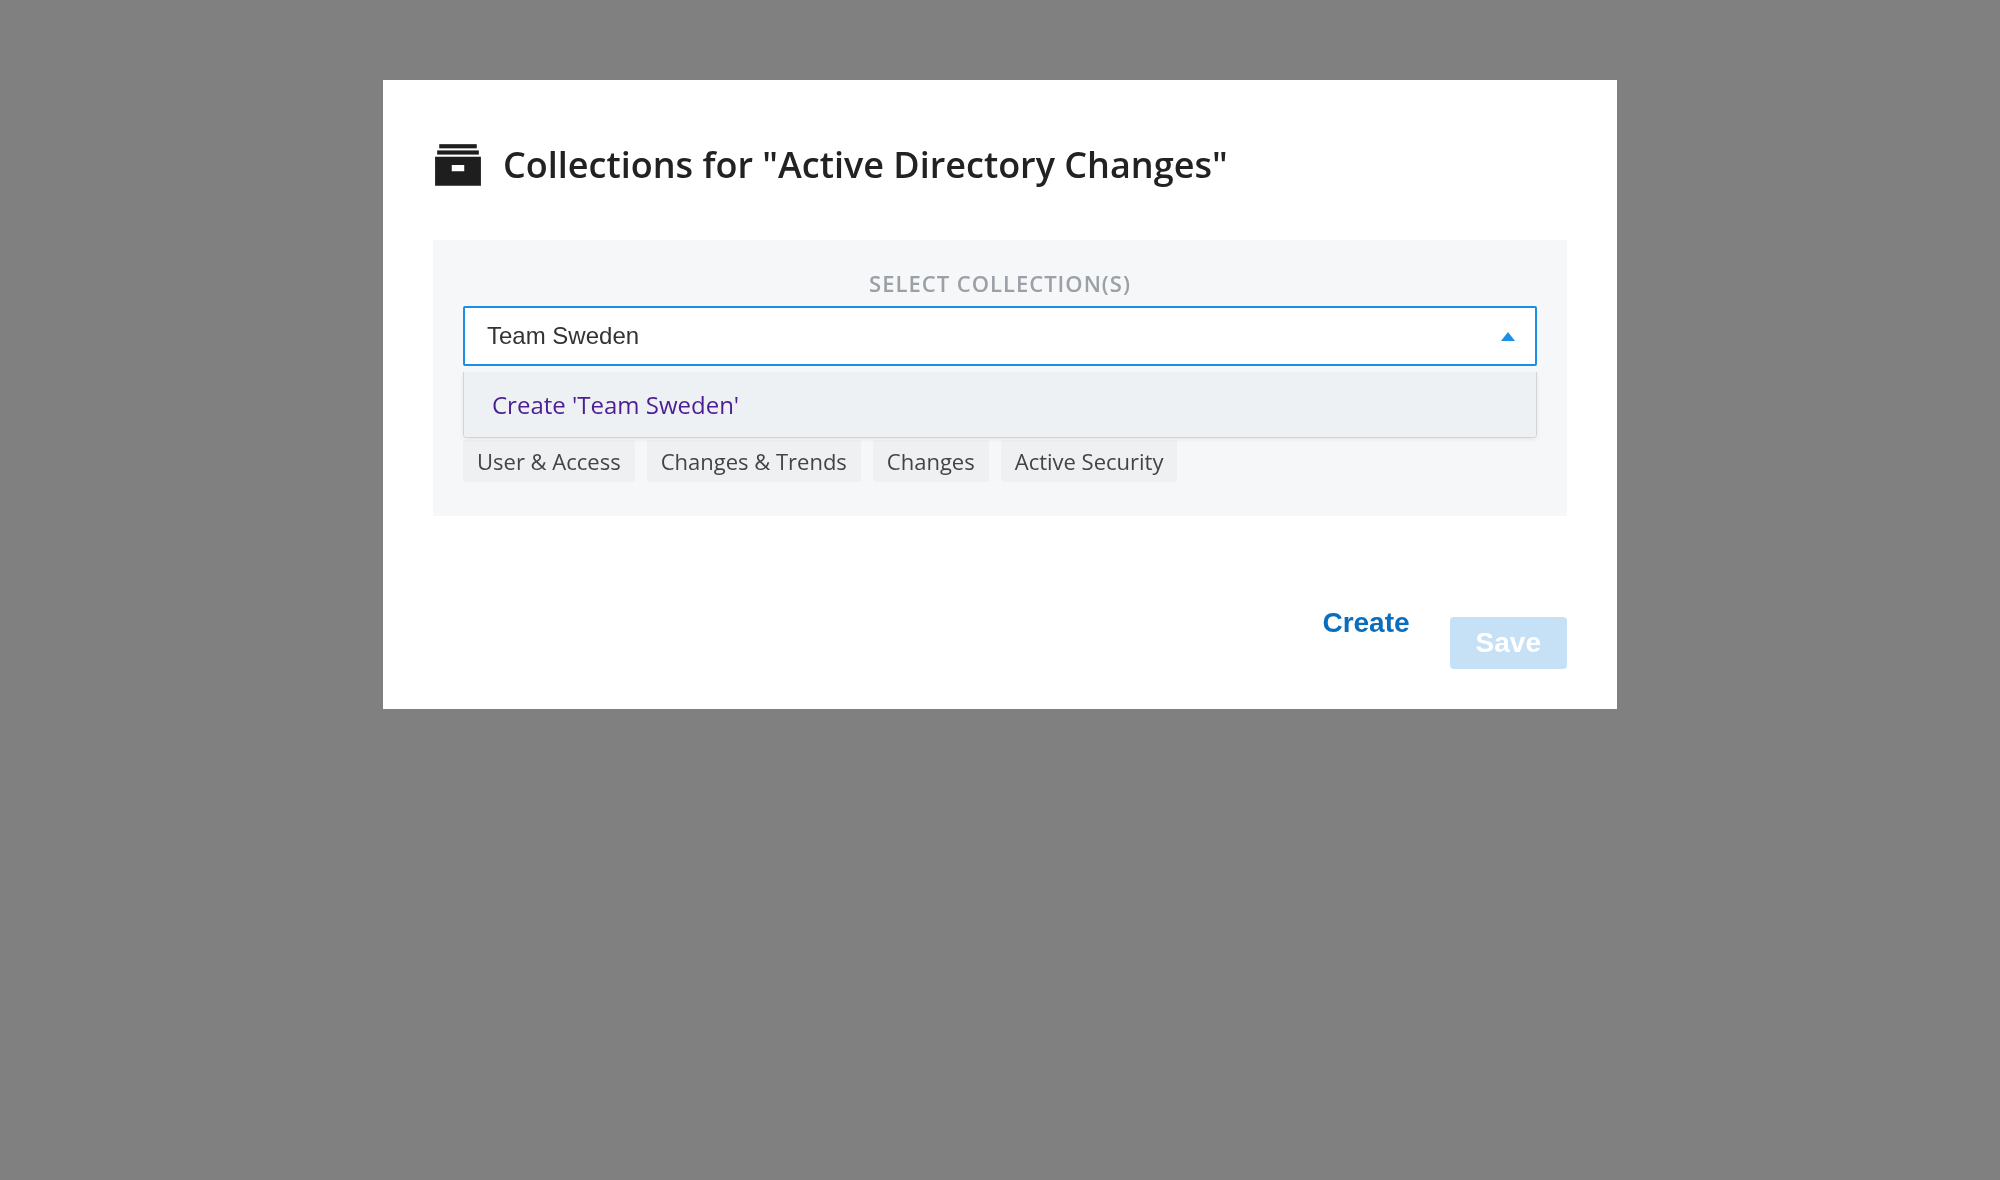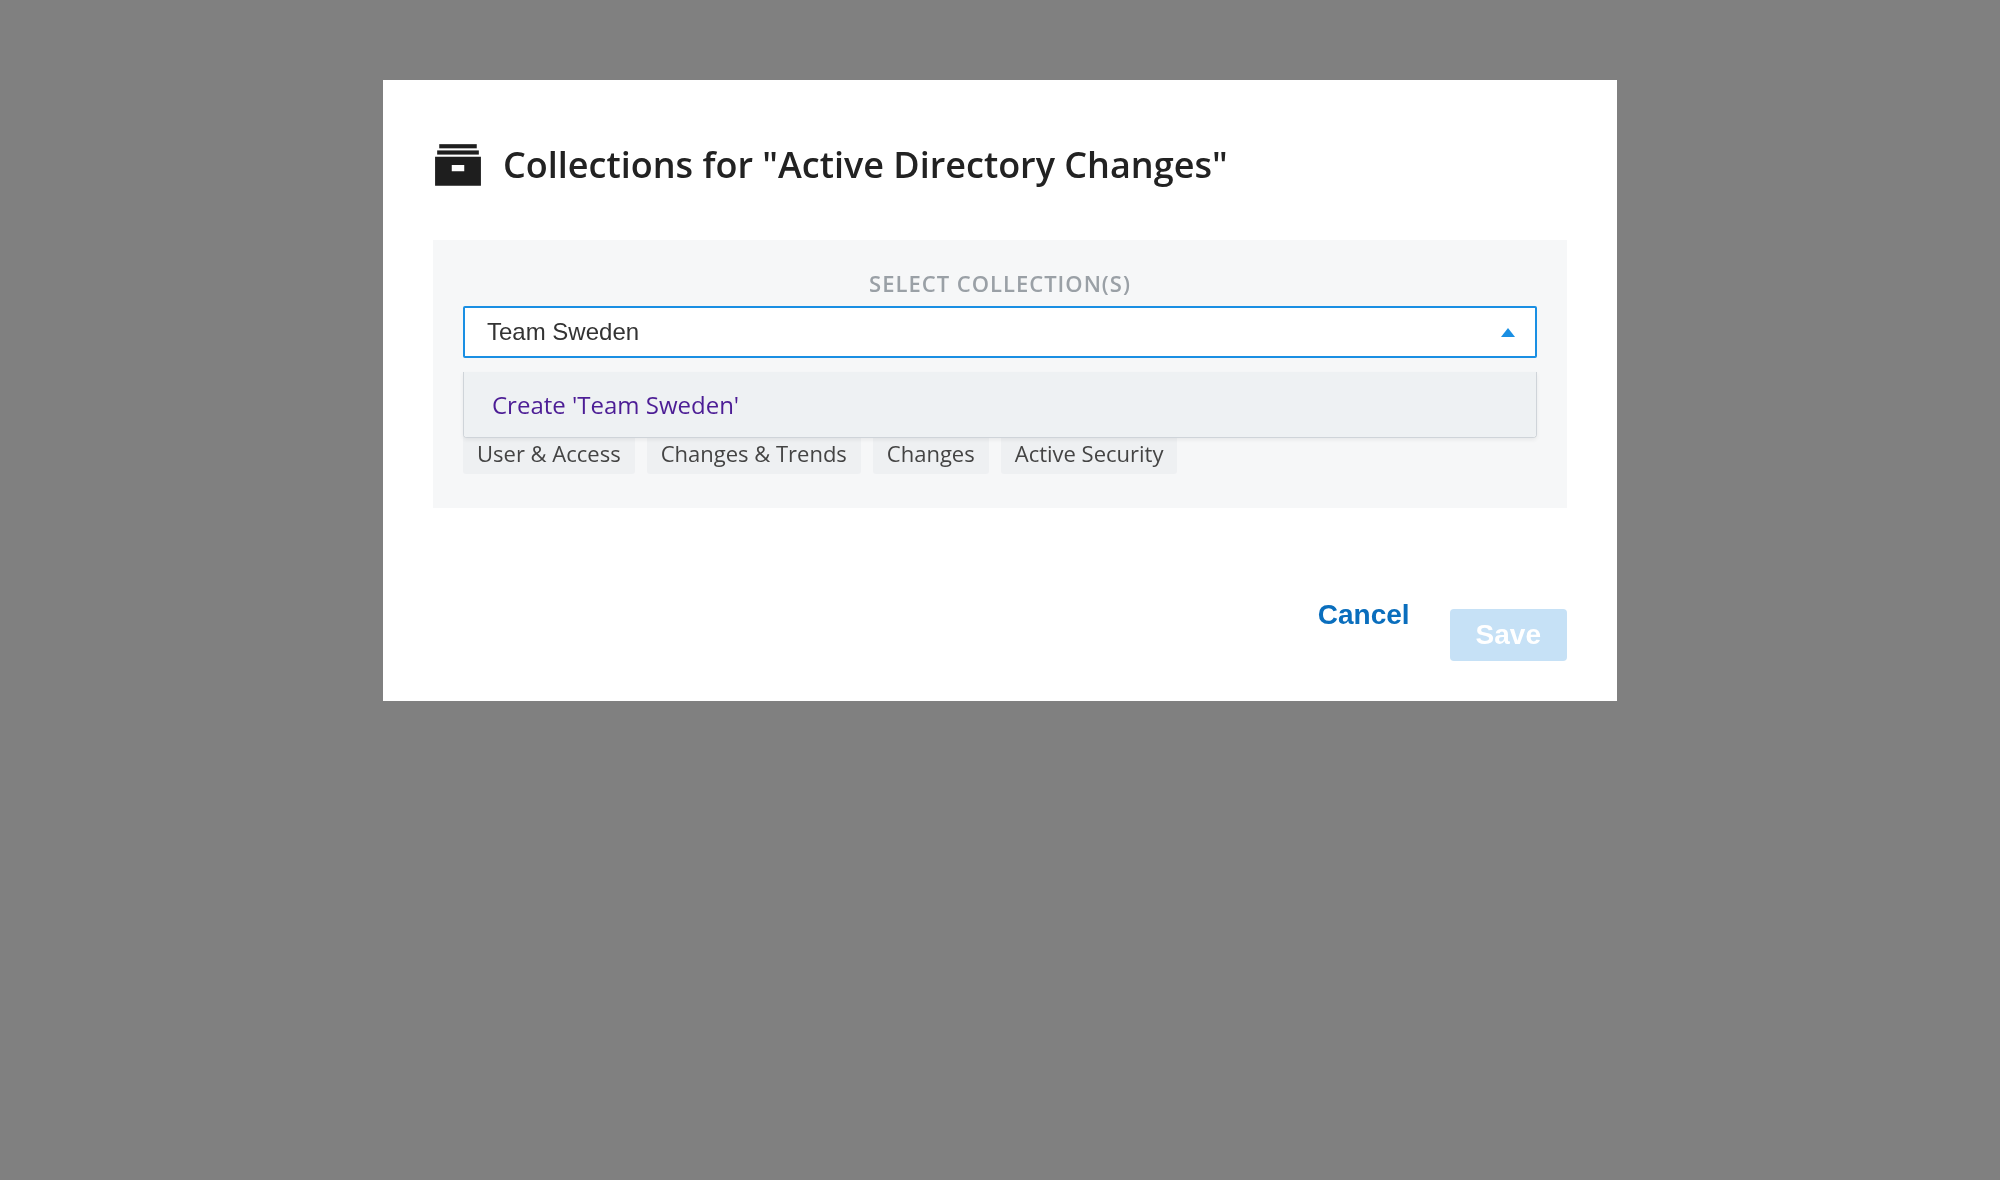--- a/index.html
+++ b/index.html
@@ -52,21 +52,21 @@
     margin-bottom: 8px;
     text-align: center;
   }
   .combo-wrapper {
     position: relative;
   }
   .combo {
     background: #fff;
     border: 2px solid #1a8fe3;
     border-radius: 2px;
-    height: 52px;
+    height: 60px;
     display: flex;
     align-items: center;
     padding: 0 20px;
   }
   .combo-input {
     flex: 1;
     border: none;
     outline: none;
     font-size: 24px;
     color: #333;
@@ -169,17 +169,17 @@
 
     <div class="tags">
       <span class="tag">User &amp; Access</span>
       <span class="tag">Changes &amp; Trends</span>
       <span class="tag">Changes</span>
       <span class="tag">Active Security</span>
     </div>
   </div>
 
   <div class="dialog-footer">
-    <button class="btn-cancel">Cancel</button>
+    <button class="btn-cancel">Create</button>
     <button class="btn-save">Save</button>
   </div>
 
 </div>
 
 </body></html>

